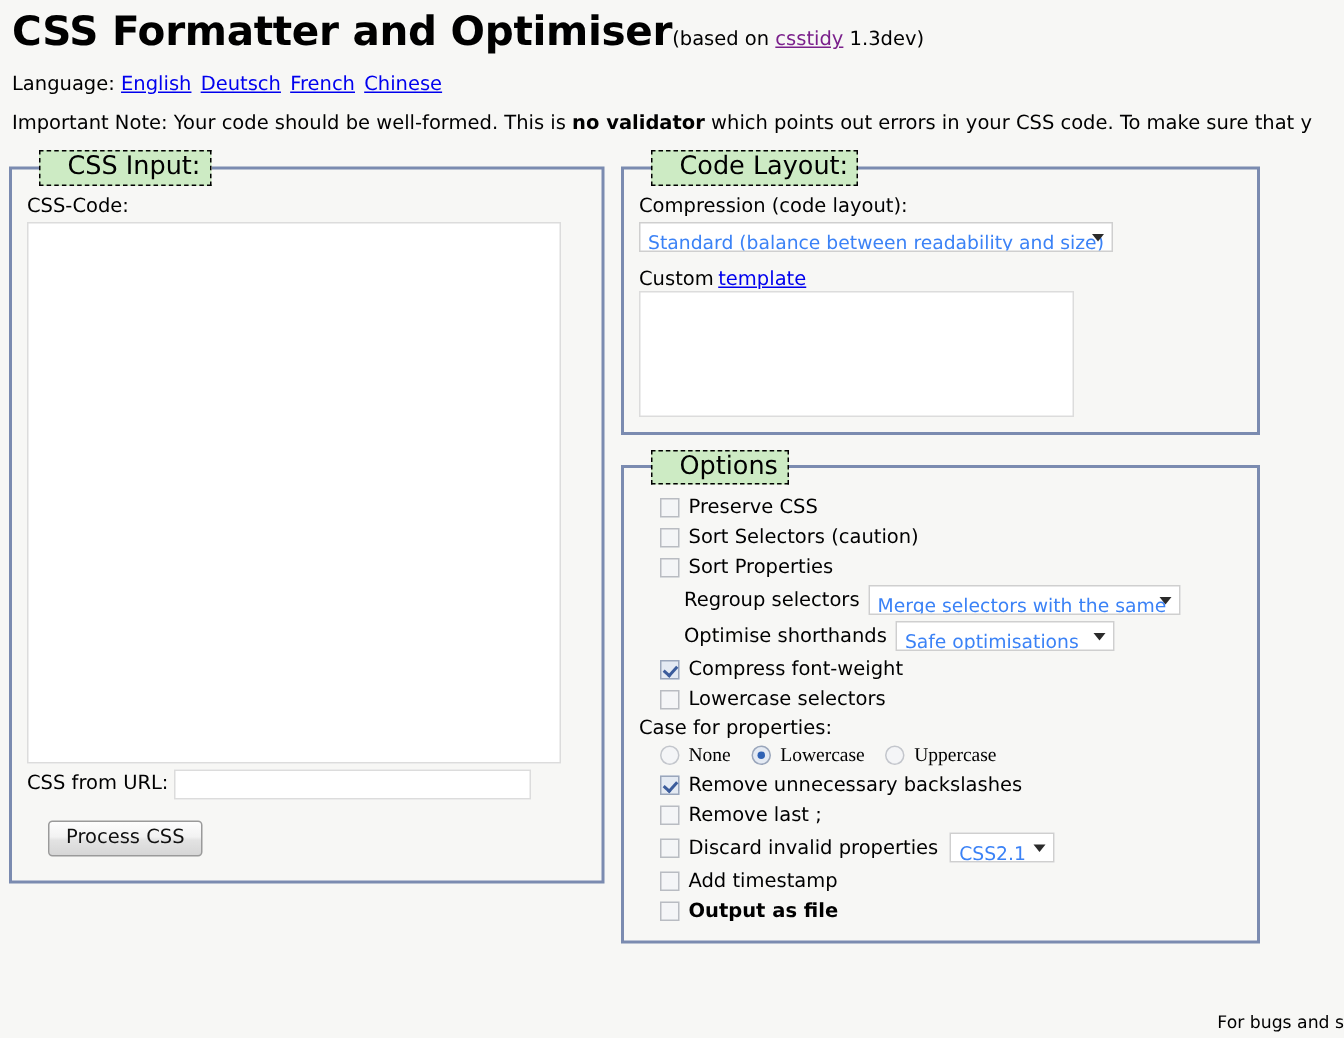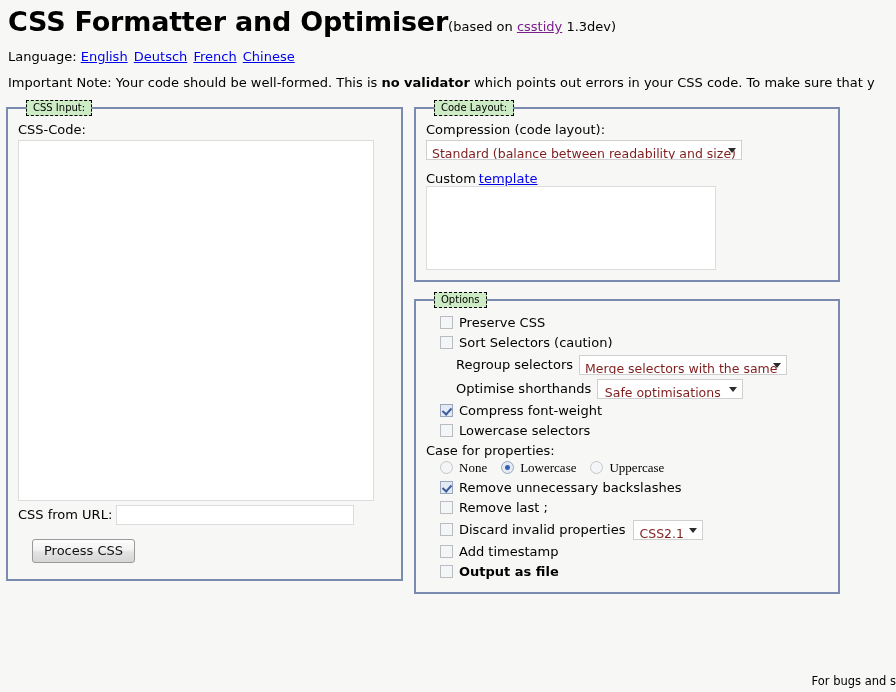--- a/index.html
+++ b/index.html
@@ -73,23 +73,23 @@
   
   fieldset.panel {
     border: 2px solid #7b8bb0;
     margin: 0;
     padding: 0 10px 10px 10px;
     background: transparent;
   }
   fieldset.panel > legend {
     background: #cdebc4;
     border: 1px dashed #000;
-    padding: 1px 6px 2px 6px;
+    padding: 1px 6px 2px 18px;
     margin-left: 8px;
-    font-size: 10px;
+    font-size: 17px;
     color: #000;
     line-height: 1.1;
   }
 
   
   label.block {
     display: block;
     font-size: 13px;
     margin: 6px 0 3px 0;
   }
@@ -149,21 +149,21 @@
     border: 1px solid #cfcfcf;
     background: #ffffff;
     height: 20px;
     line-height: 18px;
     font-size: 12.5px;
     padding: 4px 20px 0 5px;
     vertical-align: middle;
     overflow: hidden;
     white-space: nowrap;
     cursor: default;
-    color: #7f1d1d;
+    color: #3b82f6;
   }
   .sel .arw {
     position: absolute;
     right: 5px;
     top: 50%;
     margin-top: -2px;
     width: 0; height: 0;
     border-left: 4px solid transparent;
     border-right: 4px solid transparent;
     border-top: 5px solid #2b2b2b;
@@ -179,21 +179,20 @@
   .custom-row .lbl { margin-right: 3px; }
 
   
   .opt-wrap { padding-left: 14px; padding-top: 5px; }
   .opt-row {
     display: flex;
     align-items: center;
     height: 20px;
     font-size: 13px;
     white-space: nowrap;
-    text-align: center;
   }
   .opt-row .txtlbl { margin-left: 6px; }
   .opt-row.bold .txtlbl { font-weight: bold; }
 
   
   .cb {
     display: inline-block;
     box-sizing: border-box;
     width: 13px; height: 13px;
     border: 1px solid #b9bcc2;
@@ -322,20 +321,24 @@
         <div class="opt-row">
           <span class="cb"></span>
           <span class="txtlbl">Preserve CSS</span>
         </div>
 
         <div class="opt-row">
           <span class="cb"></span>
           <span class="txtlbl">Sort Selectors (caution)</span>
         </div>
 
+        <div class="opt-row">
+          <span class="cb"></span>
+          <span class="txtlbl">Sort Properties</span>
+        </div>
 
         <div class="opt-row" style="height:24px;margin-left:-14px;">
           <span class="field-label inline-lbl">Regroup selectors</span>
           <span id="regroup-select" class="sel">
             <span>Merge selectors with the same</span>
             <span class="arw"></span>
           </span>
         </div>
 
         <div class="opt-row" style="height:24px;margin-left:-14px;">

